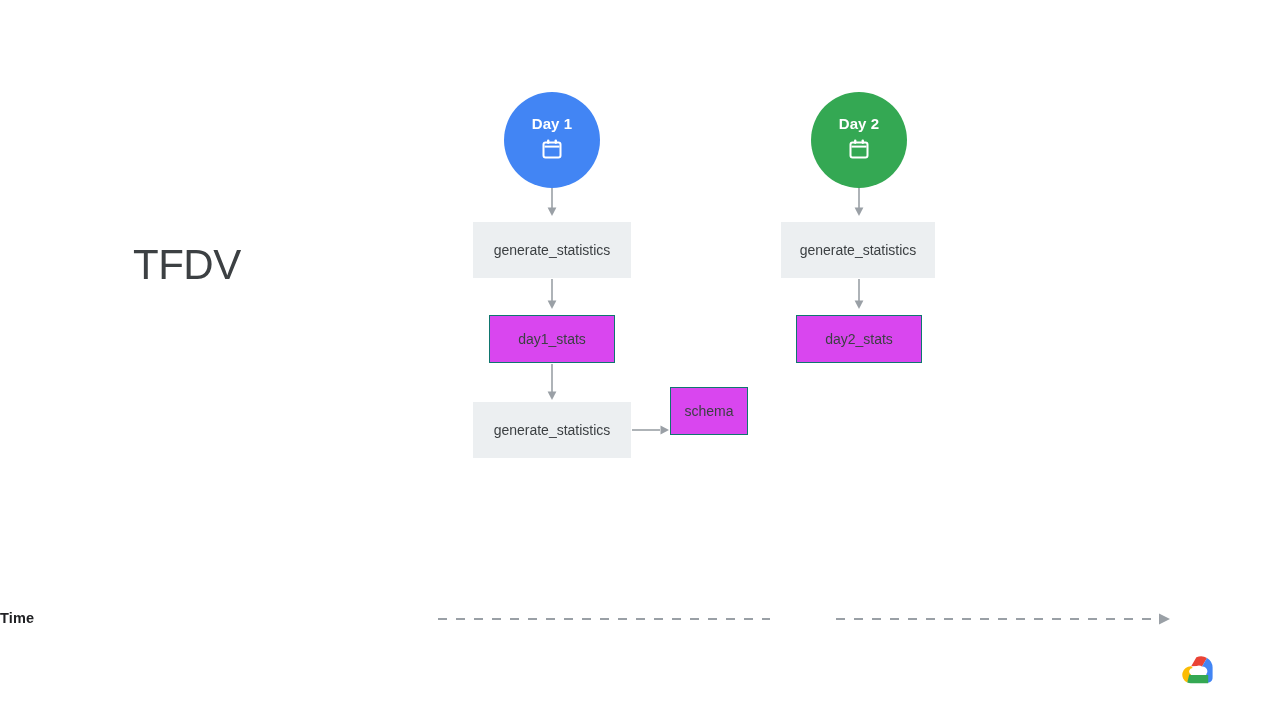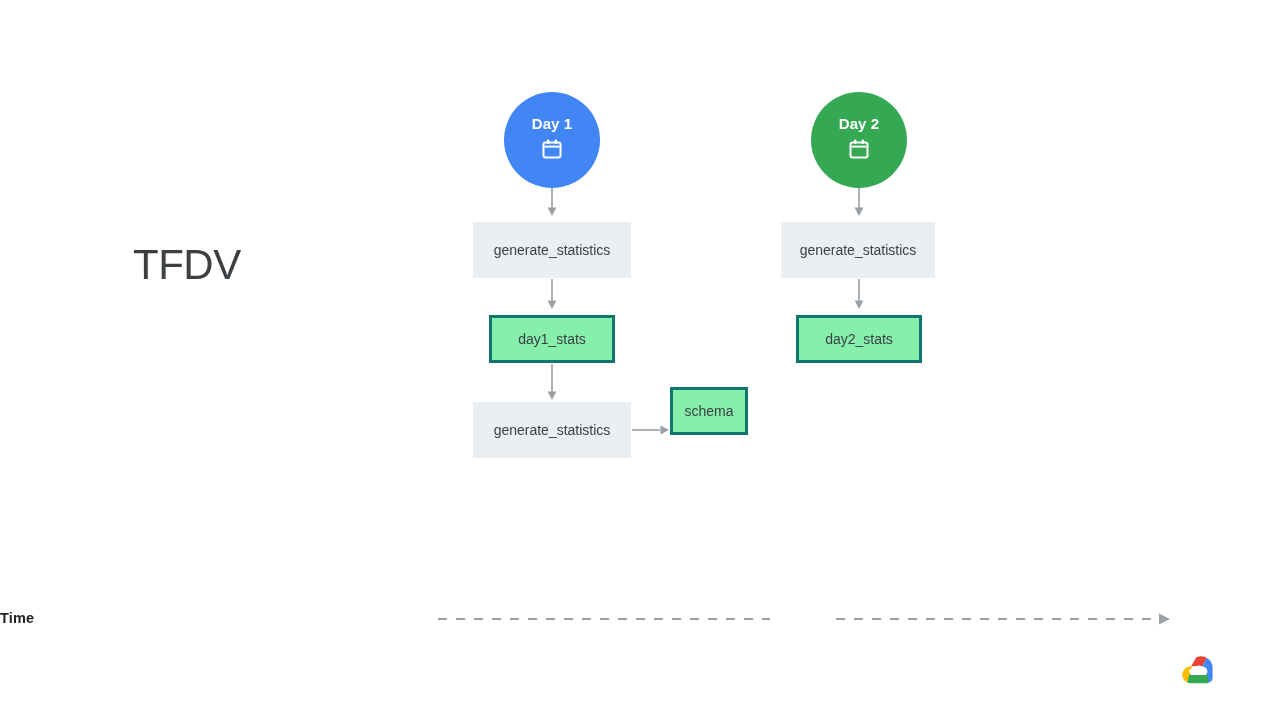--- a/index.html
+++ b/index.html
@@ -75,22 +75,22 @@
     font-weight: 400;
     color: #3c4043;
     box-sizing: border-box;
     white-space: nowrap;
   }
   .node-box.filled {
     background: #eceff1;
     border: 1px solid #eceff1;
   }
   .node-box.outlined {
-    background: #86efac;
-    border: 3px solid #0f766e;
+    background: #d946ef;
+    border: 1px solid #0f766e;
   }
 
   
   .arrow-svg {
     position: absolute;
     overflow: visible;
   }
 
   
   .time-axis {

